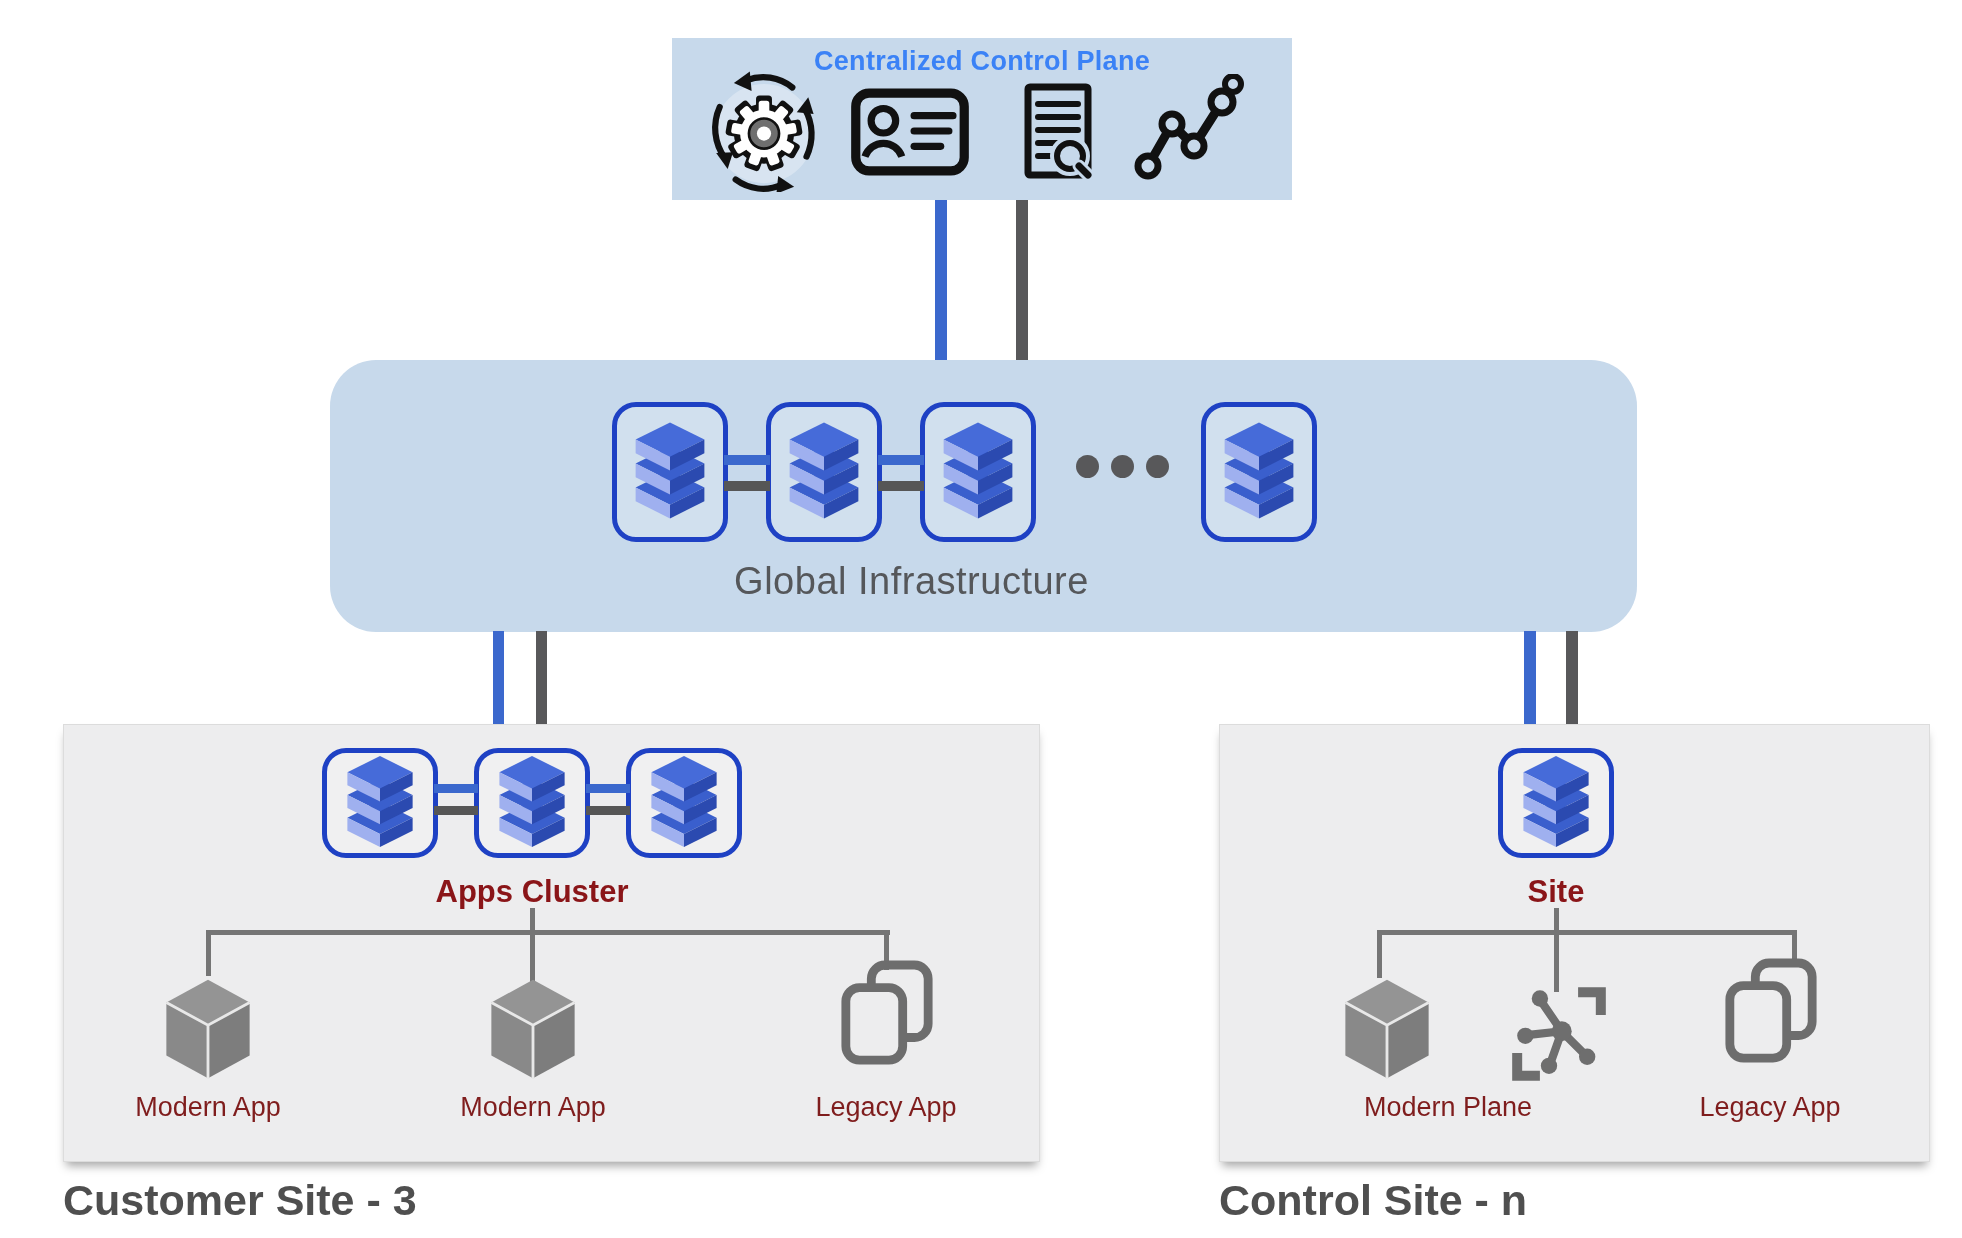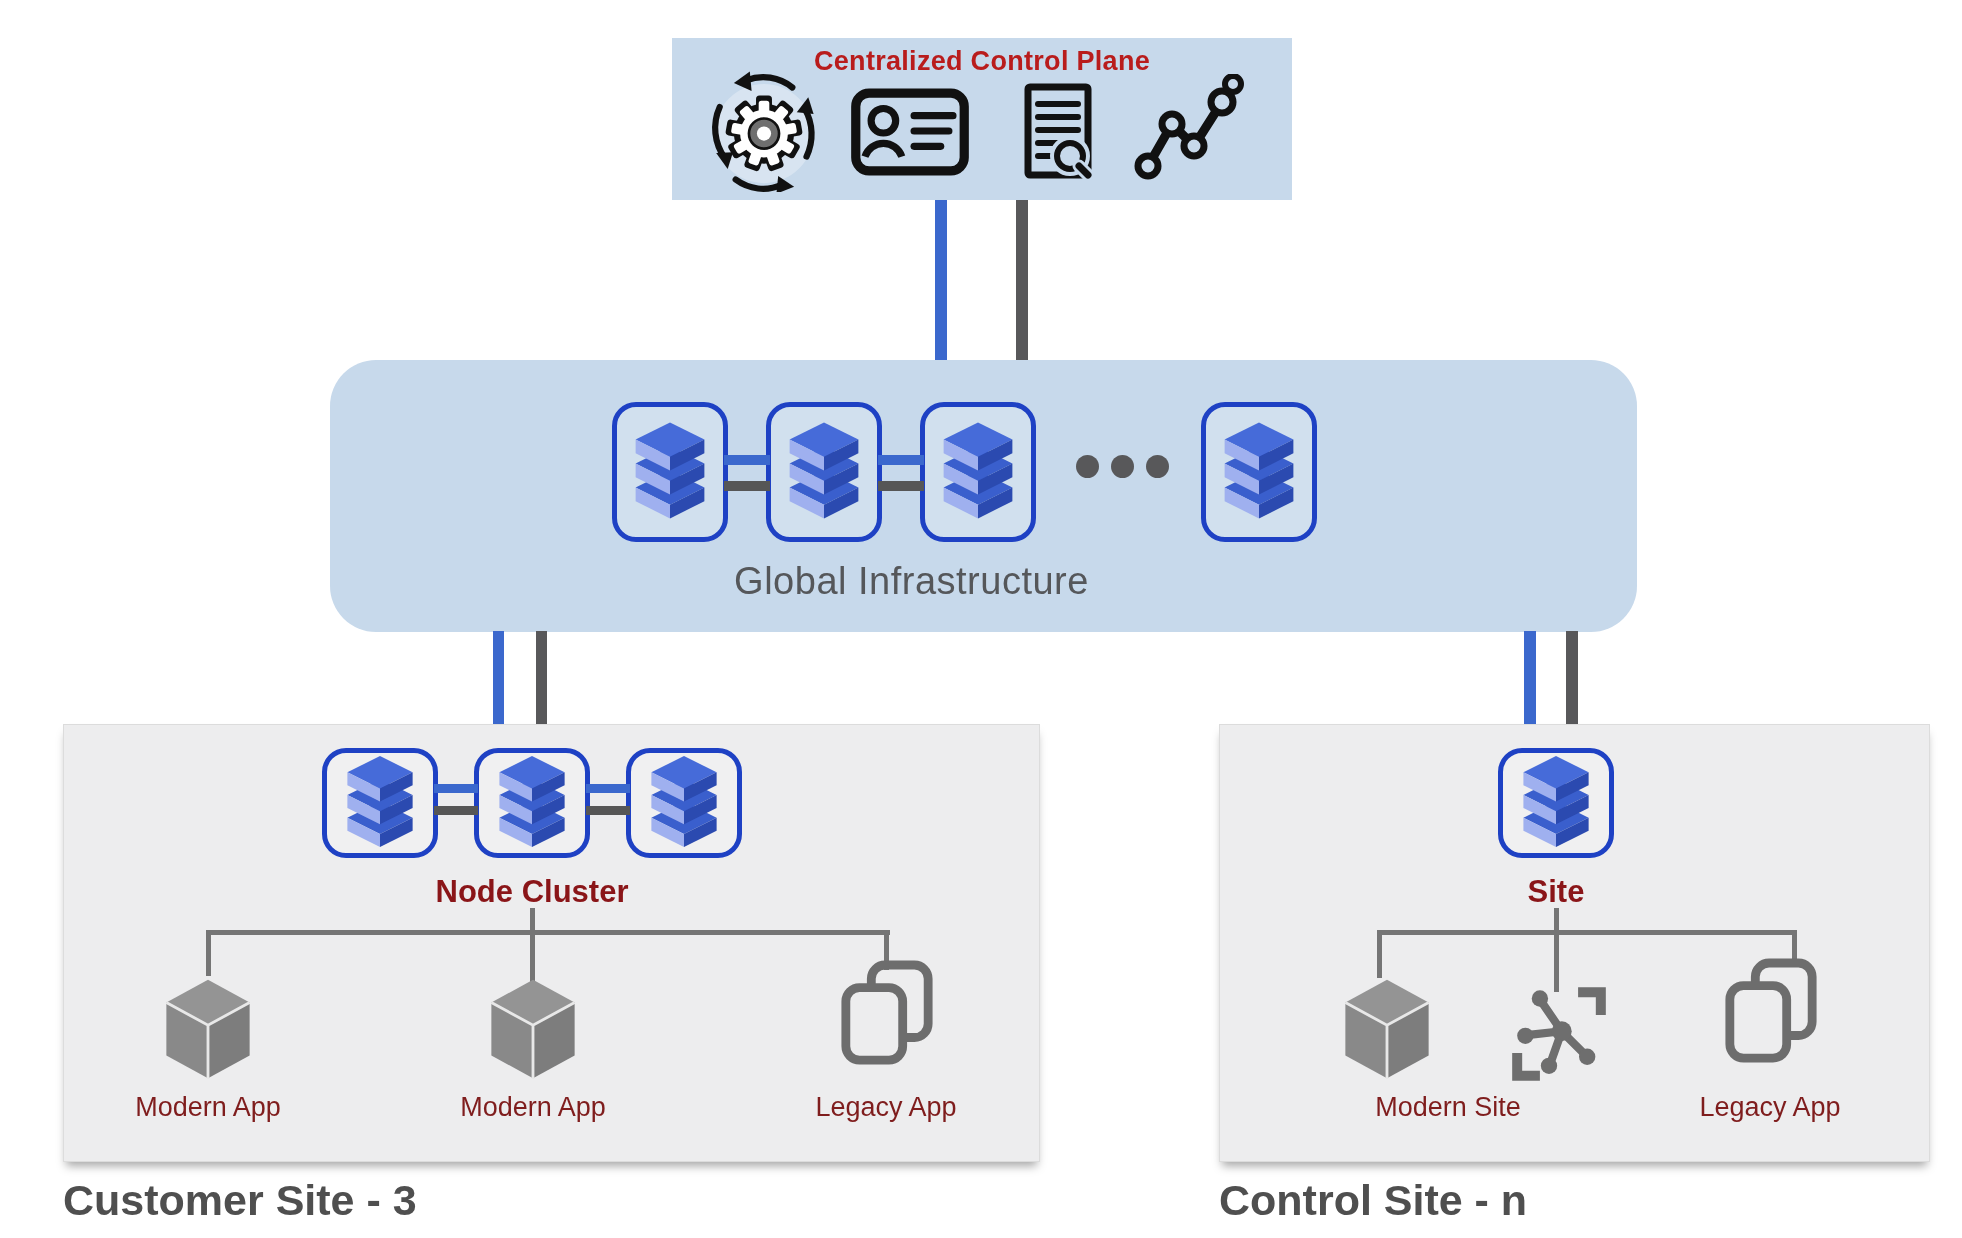--- a/index.html
+++ b/index.html
@@ -10,21 +10,21 @@
   .site-panel{background:#ededee;border:1px solid #dcdcdc;
               box-shadow:0 7px 9px -3px rgba(0,0,0,0.35);}
   .vline-blue{background:#3b68cd;}
   .vline-gray{background:#58585a;}
   .hlink-blue{background:#3b68cd;}
   .hlink-gray{background:#565656;}
   .tree-line{background:#757575;}
   .node-box{position:absolute;box-sizing:border-box;border:5px solid #1e41c4;
             border-radius:24px;background:rgba(255,255,255,0.18);
             display:flex;align-items:center;justify-content:center;}
-  .cp-title{font-weight:bold;font-size:27px;color:#b91c1c;text-align:center;letter-spacing:0.3px;}
+  .cp-title{font-weight:bold;font-size:27px;color:#3b82f6;text-align:center;letter-spacing:0.3px;}
   .gi-label{font-size:38px;color:#55575a;font-weight:400;text-align:center;letter-spacing:0.5px;}
   .group-label{font-weight:bold;font-size:31px;color:#8a1518;text-align:center;}
   .app-label{font-size:27px;color:#7f1d1d;text-align:center;}
   .site-title{font-weight:bold;font-size:43px;color:#4f4f4f;}
   .dot{position:absolute;width:23px;height:23px;border-radius:50%;background:#58585a;}
   svg{display:block;}
 </style>
 </head>
 <body>
 
@@ -265,21 +265,21 @@
     <svg style="width:76px;height:94px;">
         <use href="#sym-stack"></use>
       </svg>
   </div>
 
   <div class="abs hlink-blue" style="left:434px;top:784px;width:44px;height:9px;"></div>
   <div class="abs hlink-gray" style="left:434px;top:806px;width:44px;height:9px;"></div>
   <div class="abs hlink-blue" style="left:586px;top:784px;width:44px;height:9px;"></div>
   <div class="abs hlink-gray" style="left:586px;top:806px;width:44px;height:9px;"></div>
 
-  <div class="abs group-label" style="left:332px;top:874px;width:400px;">Node Cluster</div>
+  <div class="abs group-label" style="left:332px;top:874px;width:400px;">Apps Cluster</div>
 
   <div class="abs tree-line" style="left:530px;top:908px;width:5px;height:24px;"></div>
   <div class="abs tree-line" style="left:206px;top:930px;width:684px;height:5px;"></div>
   <div class="abs tree-line" style="left:206px;top:930px;width:5px;height:46px;"></div>
   <div class="abs tree-line" style="left:530px;top:930px;width:5px;height:60px;"></div>
   <div class="abs tree-line" style="left:884px;top:930px;width:5px;height:40px;"></div>
 
   <svg class="abs" style="left:158px;top:976px;width:100px;height:106px;">
       <use href="#sym-cube"></use>
     </svg>
@@ -315,18 +315,18 @@
   <svg class="abs" style="left:1337px;top:976px;width:100px;height:106px;">
       <use href="#sym-cube"></use>
     </svg>
   <svg class="abs" style="left:1506px;top:984px;width:106px;height:100px;">
       <use href="#sym-netscale"></use>
     </svg>
   <svg class="abs" style="left:1722px;top:958px;width:98px;height:108px;">
       <use href="#sym-legacy"></use>
     </svg>
 
-  <div class="abs app-label" style="left:1318px;top:1092px;width:260px;">Modern Site</div>
+  <div class="abs app-label" style="left:1318px;top:1092px;width:260px;">Modern Plane</div>
   <div class="abs app-label" style="left:1670px;top:1092px;width:200px;">Legacy App</div>
 
   <div class="abs site-title" style="left:1219px;top:1176px;">Control Site - n</div>
 
 </div>
 
 </body></html>

